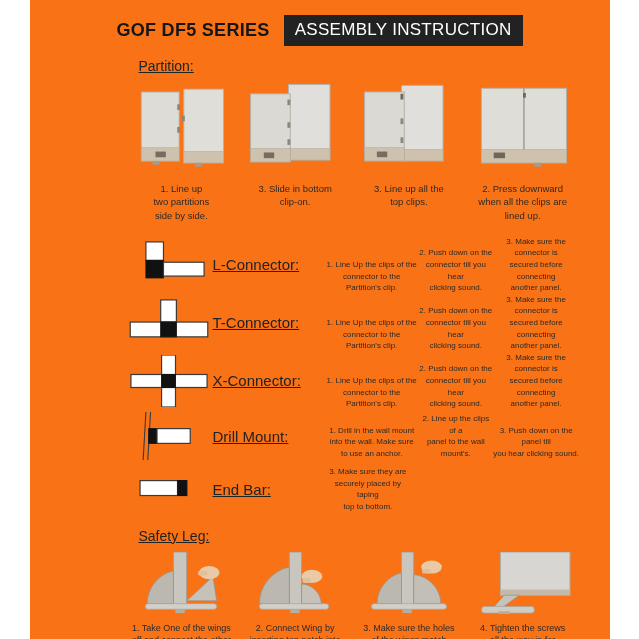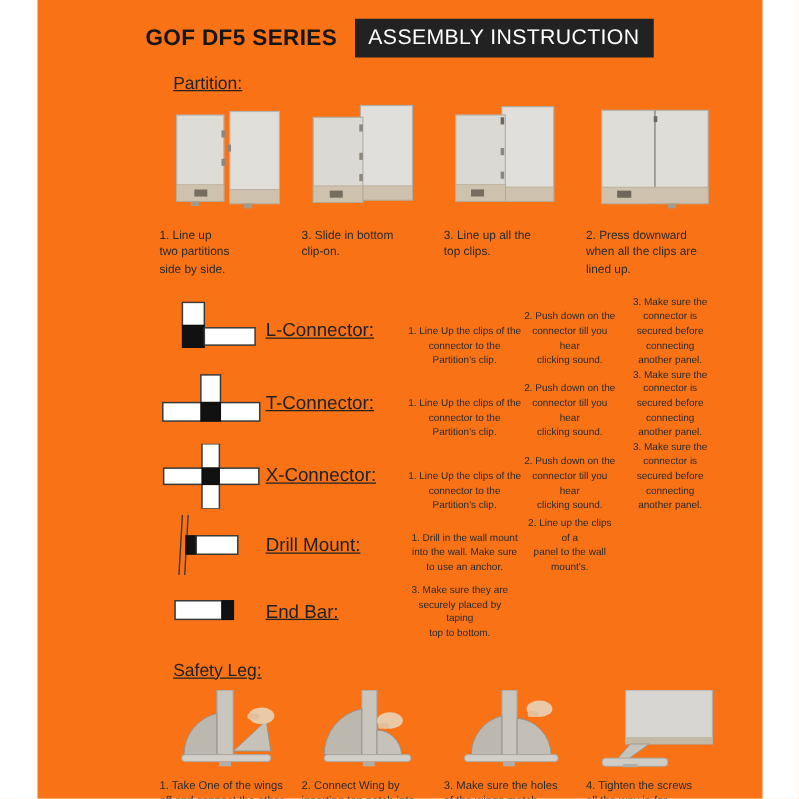--- a/index.html
+++ b/index.html
@@ -14,21 +14,21 @@
   .banner { background:#222222; color:#ffffff; font-size:17px; font-weight:normal; padding:5px 11px 6px; letter-spacing:.3px; }
 
   .content { width:455px; margin-left:95px; }
 
   .section-title { display:inline-block; font-size:14px; color:#222; text-decoration:underline; margin:12px 0 2px 14px; }
 
   
   .fig-row { display:flex; margin-top:4px; }
   .fig-cell { flex:1; display:flex; justify-content:center; align-items:flex-end; height:92px; }
   .cap-row { display:flex; margin-top:10px; }
-  .cap-cell { flex:1; font-size:9.5px; line-height:1.4; text-align:left; white-space:pre-line; color:#2a2a2a; padding:0 3px; }
+  .cap-cell { flex:1; font-size:9.5px; line-height:1.4; text-align:center; white-space:pre-line; color:#2a2a2a; padding:0 3px; }
 
   
   .conn-block { margin-top:14px; }
   .conn-row { display:flex; align-items:center; min-height:53px; }
   .conn-icon { width:88px; display:flex; justify-content:center; align-items:center; }
   .conn-label { width:112px; font-size:15px; color:#222; }
   .conn-label span { text-decoration:underline;text-align:center; }
   .conn-steps { flex:1; display:flex; align-items:flex-end; }
   .step { font-size:8px; line-height:1.45; text-align:center; white-space:pre-line; color:#2a2a2a; }
   .step.s1 { width:37%; }
@@ -200,20 +200,22 @@
             <rect x="32" y="18" width="36" height="16" fill="#ffffff" stroke="#3a3a3a" stroke-width="1.3"></rect>
           </svg>
         </div>
         <div class="conn-label"><span>Drill Mount:</span></div>
         <div class="conn-steps">
           <div class="step s1">1.  Drill in the wall mount
 into the wall. Make sure
 to use an anchor.</div>
           <div class="step s2">2.  Line up the clips of a
 panel to the wall mount's.</div>
+          <div class="step s3">3.  Push down on the panel till
+you hear clicking sound.</div>
         </div>
       </div>
 
       <div class="conn-row">
         <div class="conn-icon">
           <svg width="84" height="30" viewBox="0 0 90 30">
             <rect x="14" y="6" width="50" height="16" fill="#ffffff" stroke="#3a3a3a" stroke-width="1.3"></rect>
             <rect x="54" y="6" width="10" height="16" fill="#111111" stroke="#111111"></rect>
           </svg>
         </div>

